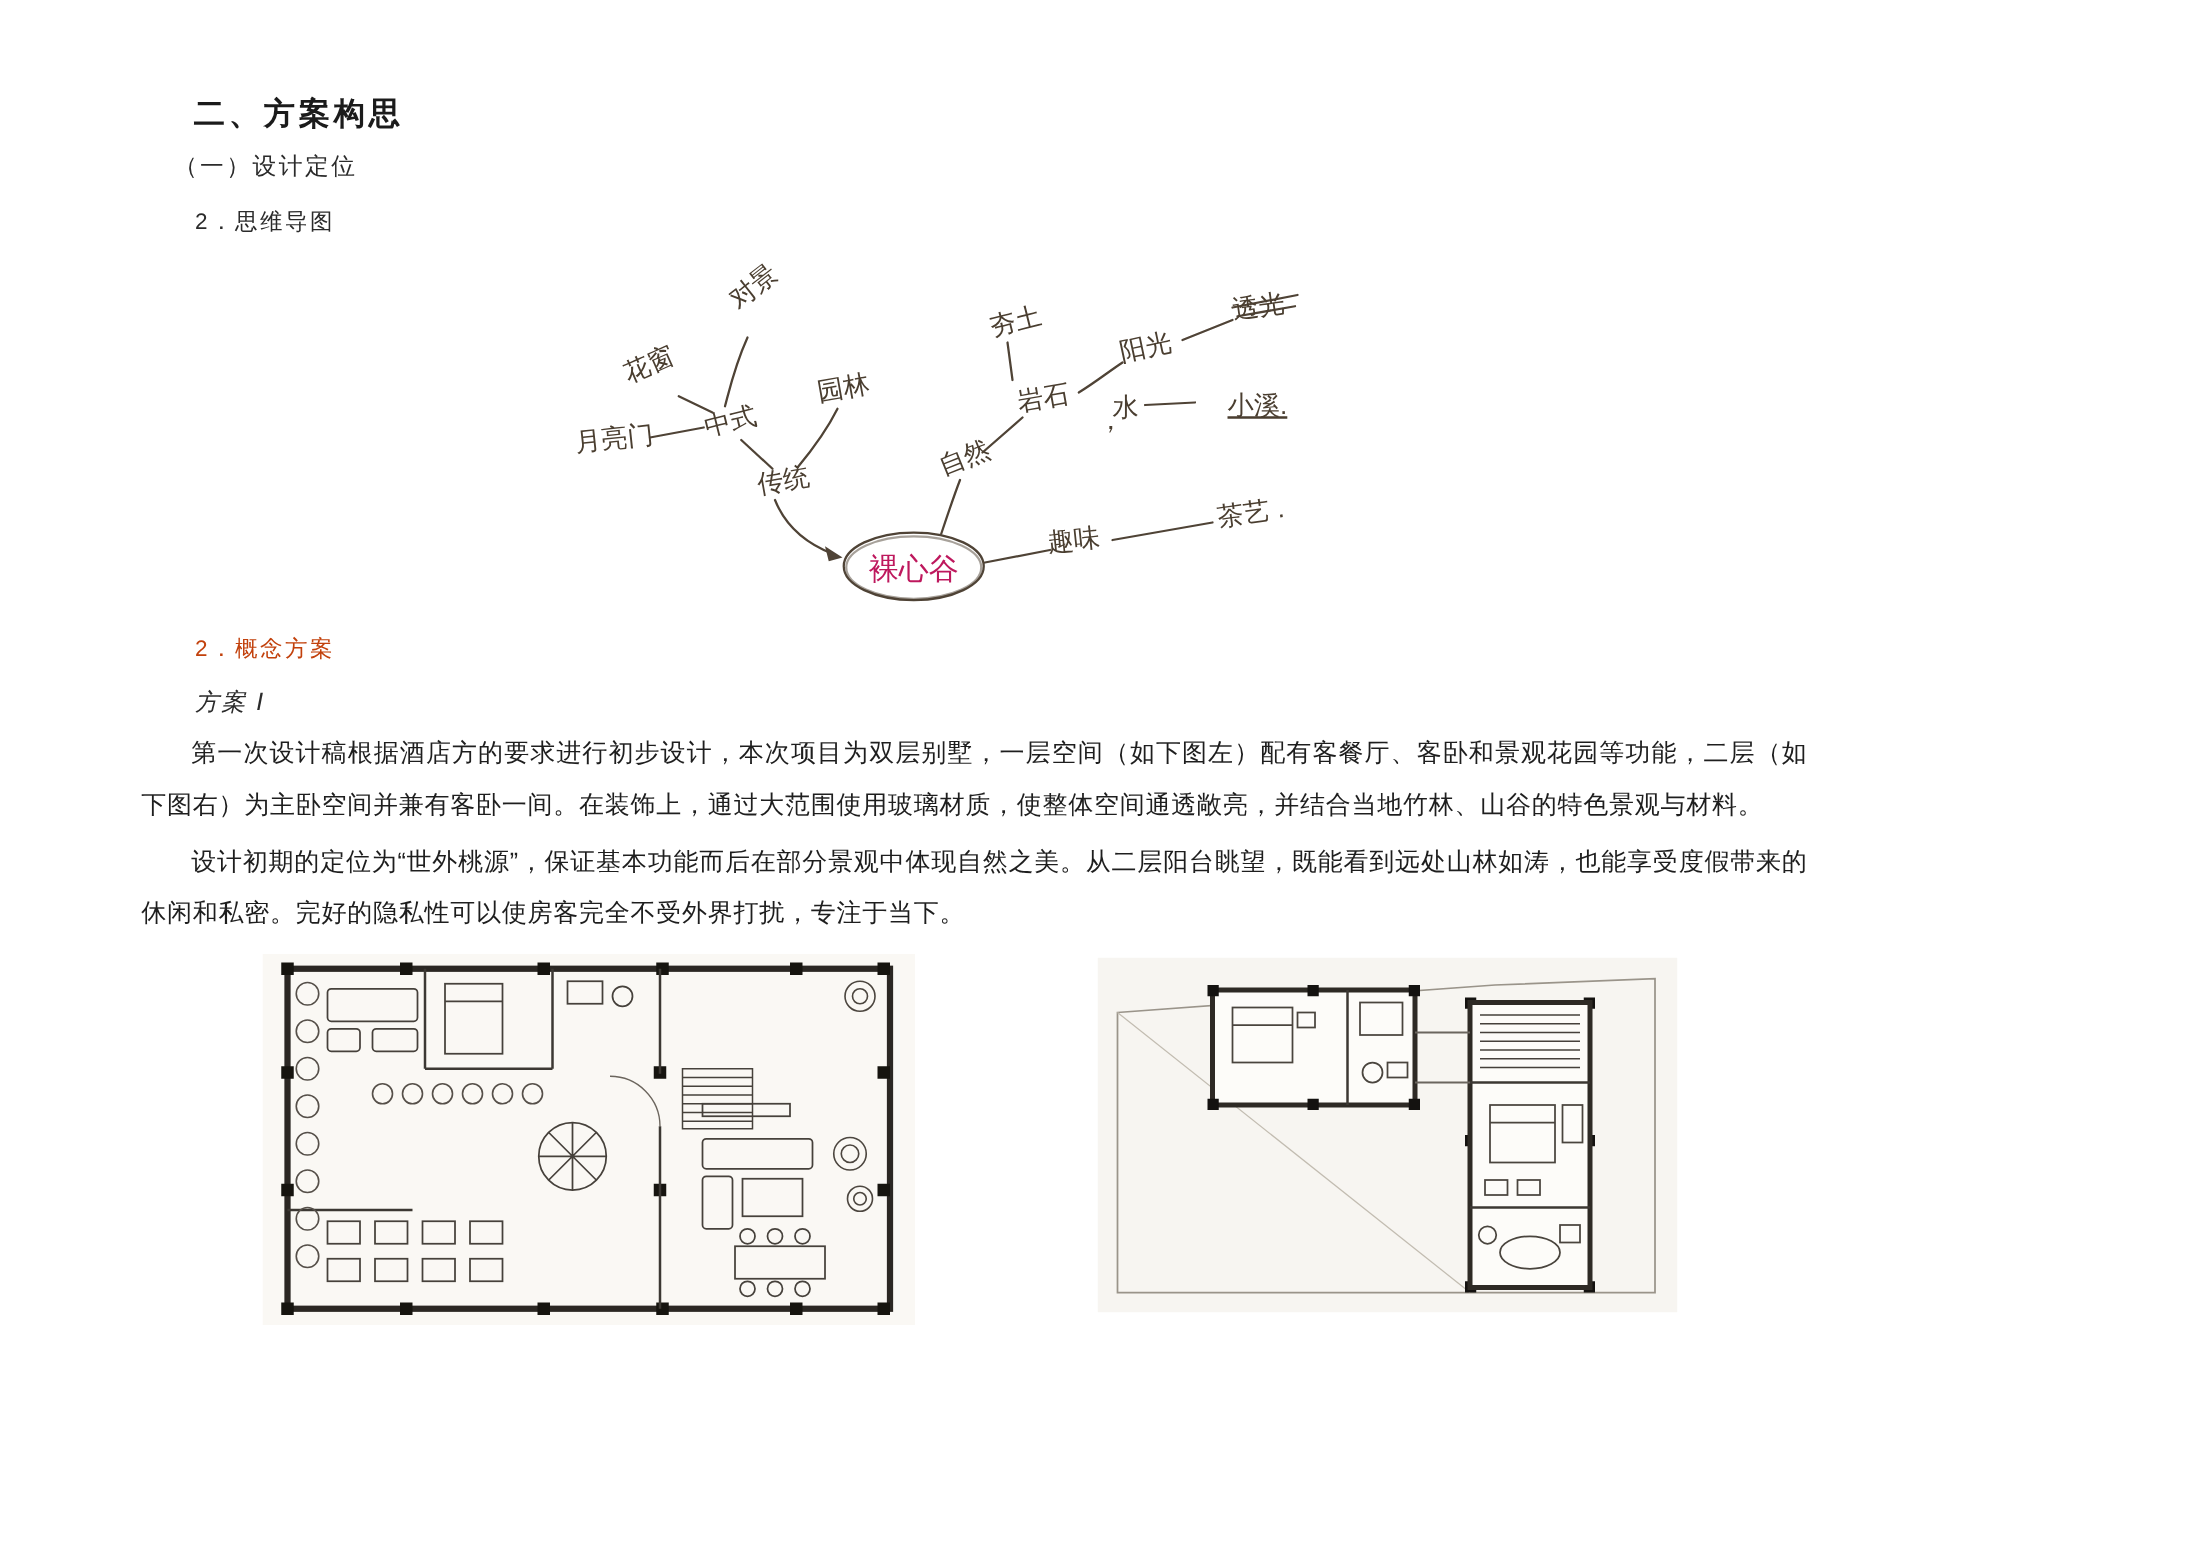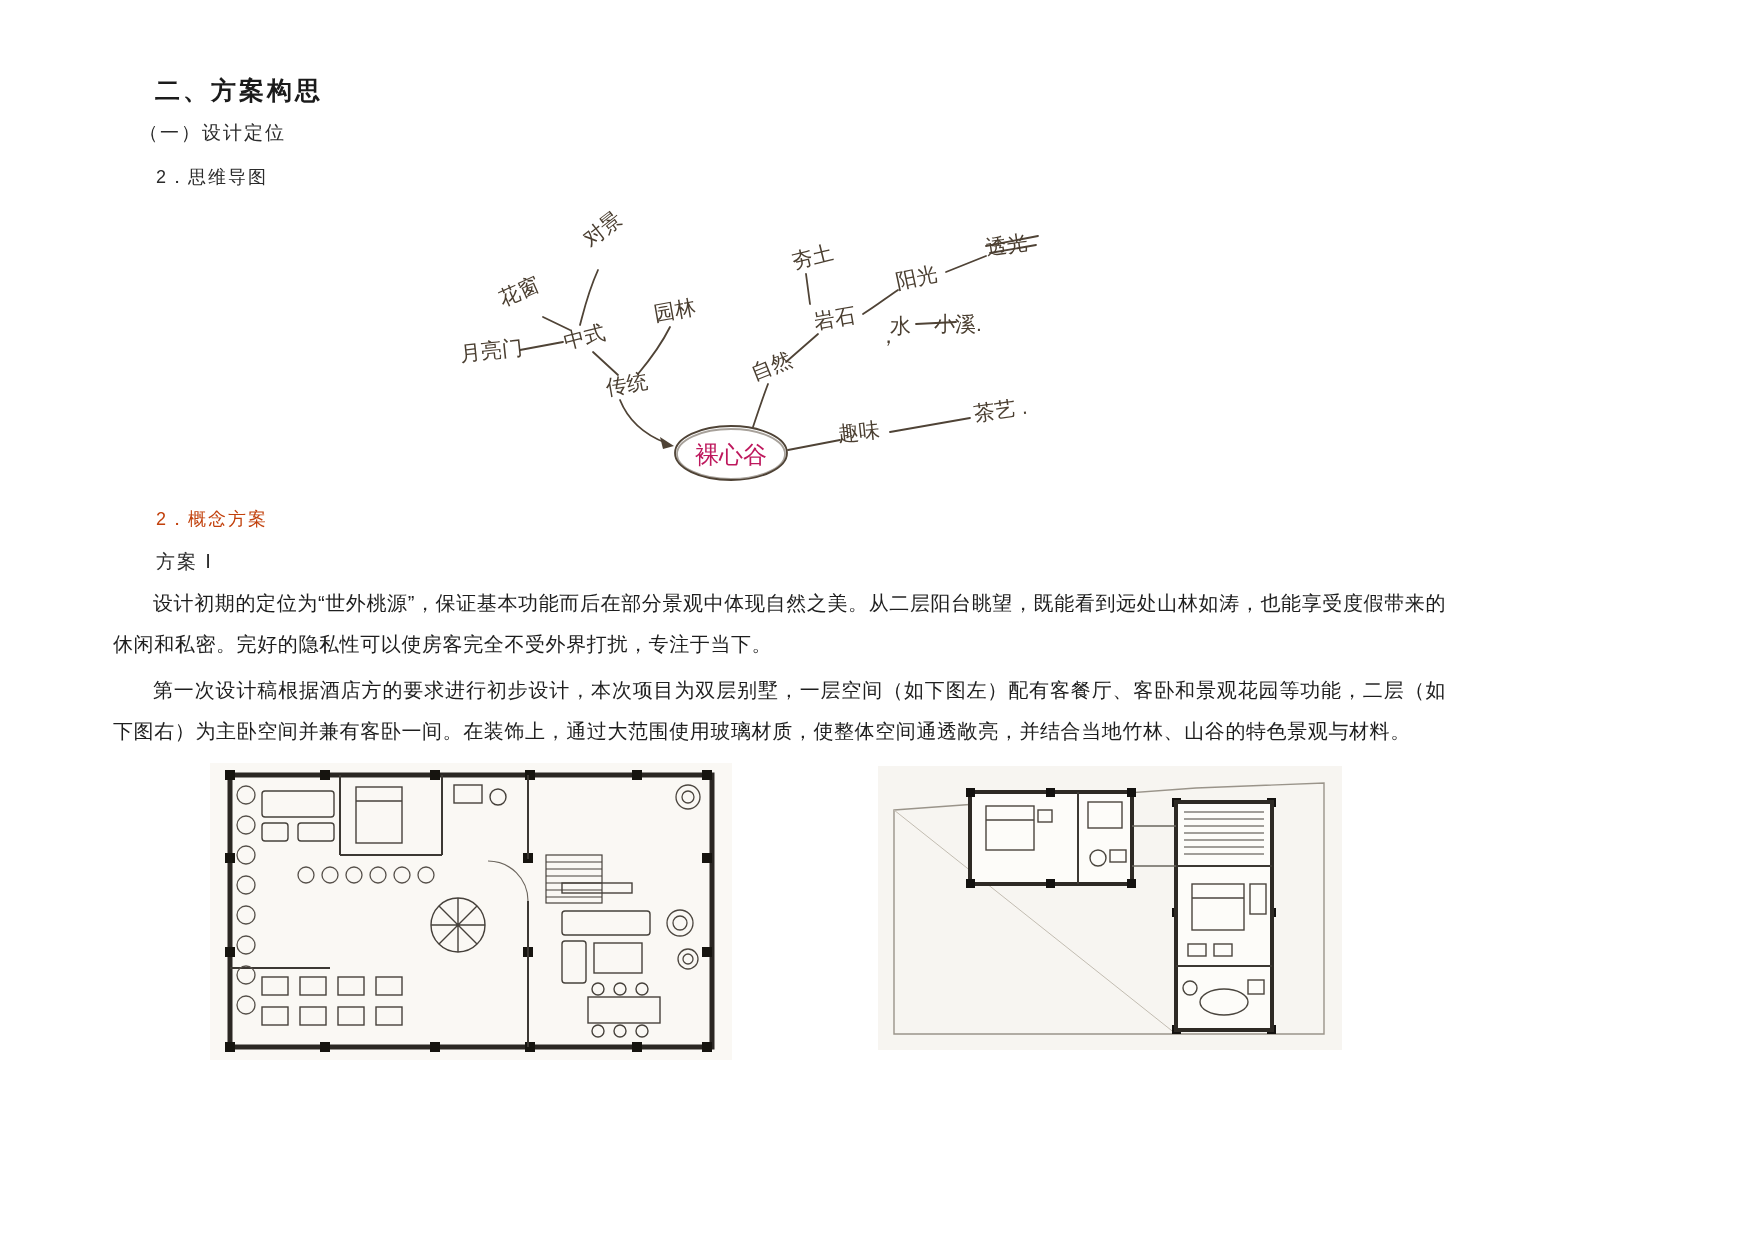--- a/index.html
+++ b/index.html
@@ -24,21 +24,21 @@
   .h-item{
     left:156px; top:165px;
     font-size:18px; letter-spacing:2px; color:#2b2b2b;
   }
   .h-item2{
     left:156px; top:507px;
     font-size:18px; letter-spacing:2px; color:#c2410c;
   }
   .scheme-label{
     left:156px; top:549px;
-    font-size:19px; letter-spacing:2px; color:#2b2b2b;
+    font-size:19px; letter-spacing:2px; color:#2b2b2b;font-style:italic;
   }
   .bodytext{
     left:113px; top:583px; width:1333px;
     font-size:20px; line-height:41px;
     text-align:justify; letter-spacing:0.6px; color:#1e1e1e;
   }
   .bodytext p{margin:0 0 5px 0; text-indent:2em;}
   .mindmap{
     left:438px; top:222px; width:648px; height:278px;
   }
@@ -99,32 +99,32 @@
     <span class="mm-label" style="left:126px; top:106px; transform:rotate(-14deg);">中式</span>
     <span class="mm-label" style="left:216px; top:78px; transform:rotate(-10deg);">园林</span>
     <span class="mm-label" style="left:168px; top:152px; transform:rotate(-10deg);">传统</span>
     <span class="mm-center">裸心谷</span>
     <span class="mm-label" style="left:314px; top:138px; transform:rotate(-22deg);">自然</span>
     <span class="mm-label" style="left:354px; top:26px; transform:rotate(-14deg);">夯土</span>
     <span class="mm-label" style="left:376px; top:86px; transform:rotate(-10deg);">岩石</span>
     <span class="mm-label" style="left:458px; top:46px; transform:rotate(-12deg);">阳光</span>
     <span class="mm-label" style="left:548px; top:12px; transform:rotate(-8deg);">透光</span>
     <span class="mm-label" style="left:452px; top:90px;">水</span>
-    <span class="mm-label" style="left:496px; top:88px;">小溪.</span>
+    <span class="mm-label" style="left:544px; top:88px;text-decoration:underline;">小溪.</span>
     <span class="mm-label" style="left:400px; top:198px; transform:rotate(-6deg);">趣味</span>
     <span class="mm-label" style="left:536px; top:178px; transform:rotate(-8deg);">茶艺 .</span>
     <span class="mm-label" style="left:440px; top:100px;">，</span>
   </div>
 
   <div class="abs h-item2">2．概念方案</div>
   <div class="abs scheme-label">方案 Ⅰ</div>
 
   <div class="abs bodytext">
+    <p>第一次设计稿根据酒店方的要求进行初步设计，本次项目为双层别墅，一层空间（如下图左）配有客餐厅、客卧和景观花园等功能，二层（如下图右）为主卧空间并兼有客卧一间。在装饰上，通过大范围使用玻璃材质，使整体空间通透敞亮，并结合当地竹林、山谷的特色景观与材料。</p>
     <p>设计初期的定位为“世外桃源”，保证基本功能而后在部分景观中体现自然之美。从二层阳台眺望，既能看到远处山林如涛，也能享受度假带来的休闲和私密。完好的隐私性可以使房客完全不受外界打扰，专注于当下。</p>
-    <p>第一次设计稿根据酒店方的要求进行初步设计，本次项目为双层别墅，一层空间（如下图左）配有客餐厅、客卧和景观花园等功能，二层（如下图右）为主卧空间并兼有客卧一间。在装饰上，通过大范围使用玻璃材质，使整体空间通透敞亮，并结合当地竹林、山谷的特色景观与材料。</p>
   </div>
 
   <div class="abs plan" style="left:210px; top:763px; width:522px; height:297px;">
     <svg width="522" height="297" viewBox="0 0 522 297">
       <rect width="522" height="297" fill="#faf8f4"></rect>
 
       <rect x="20" y="12" width="482" height="272" fill="none" stroke="#2b2723" stroke-width="5"></rect>
 
       <g fill="#16140f">
         <rect x="15" y="7" width="10" height="10"></rect>

